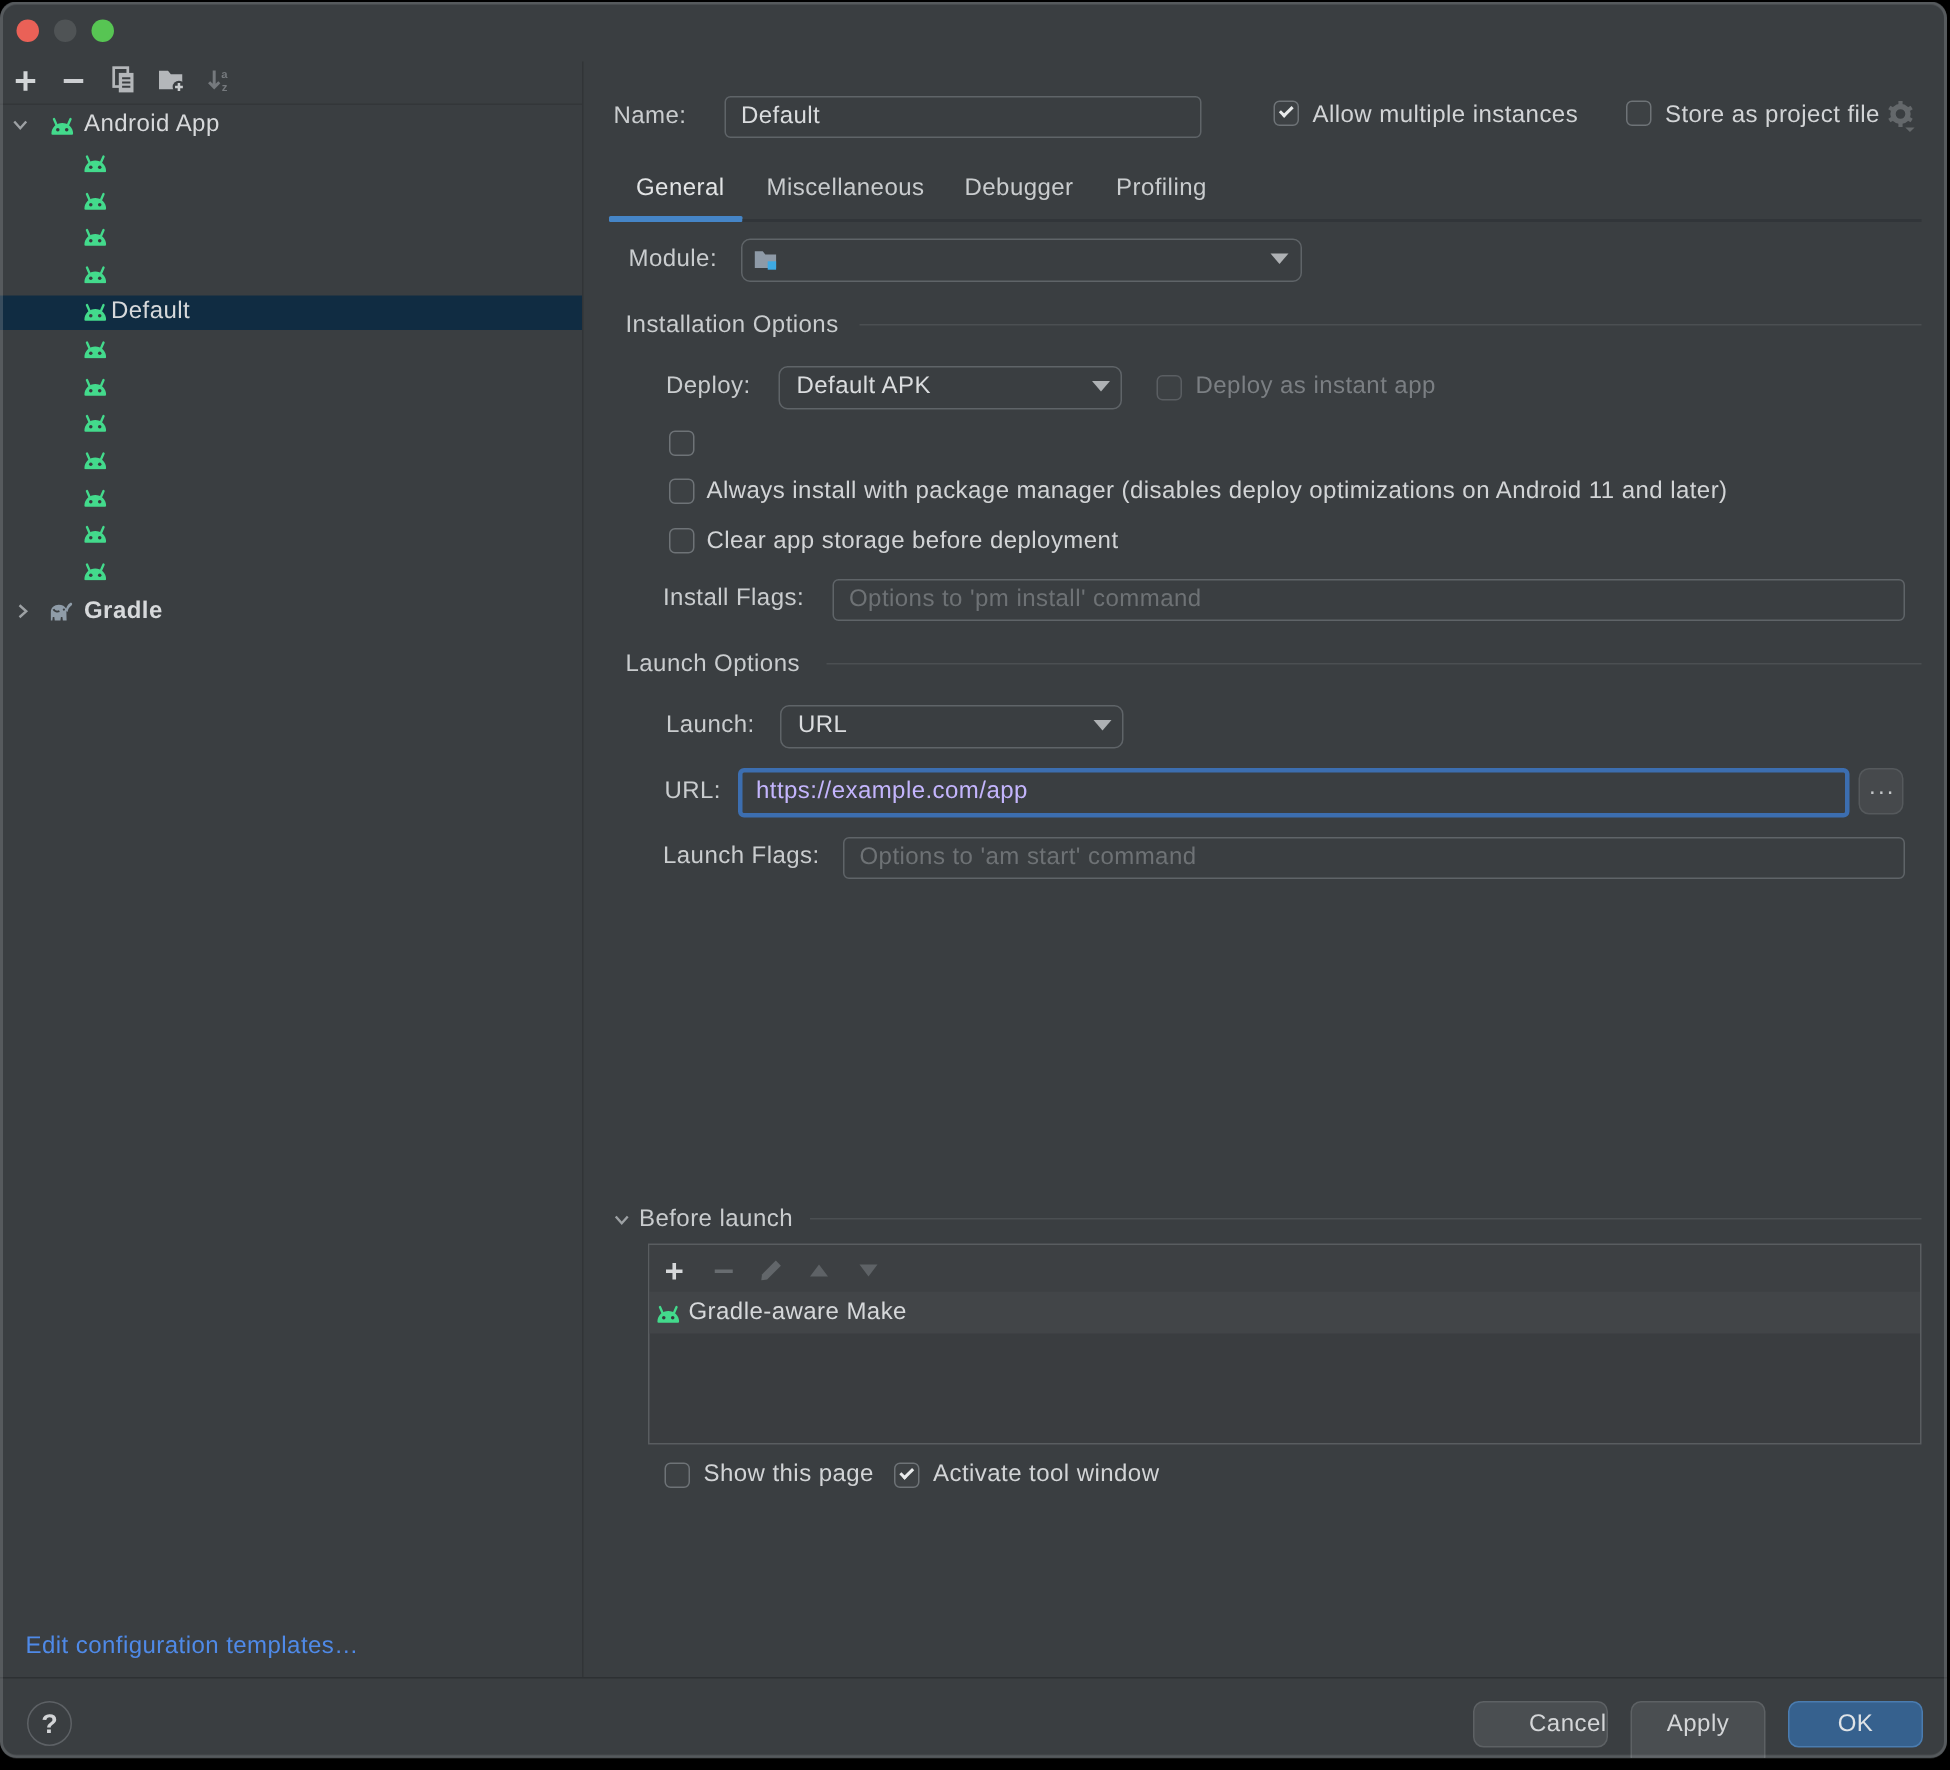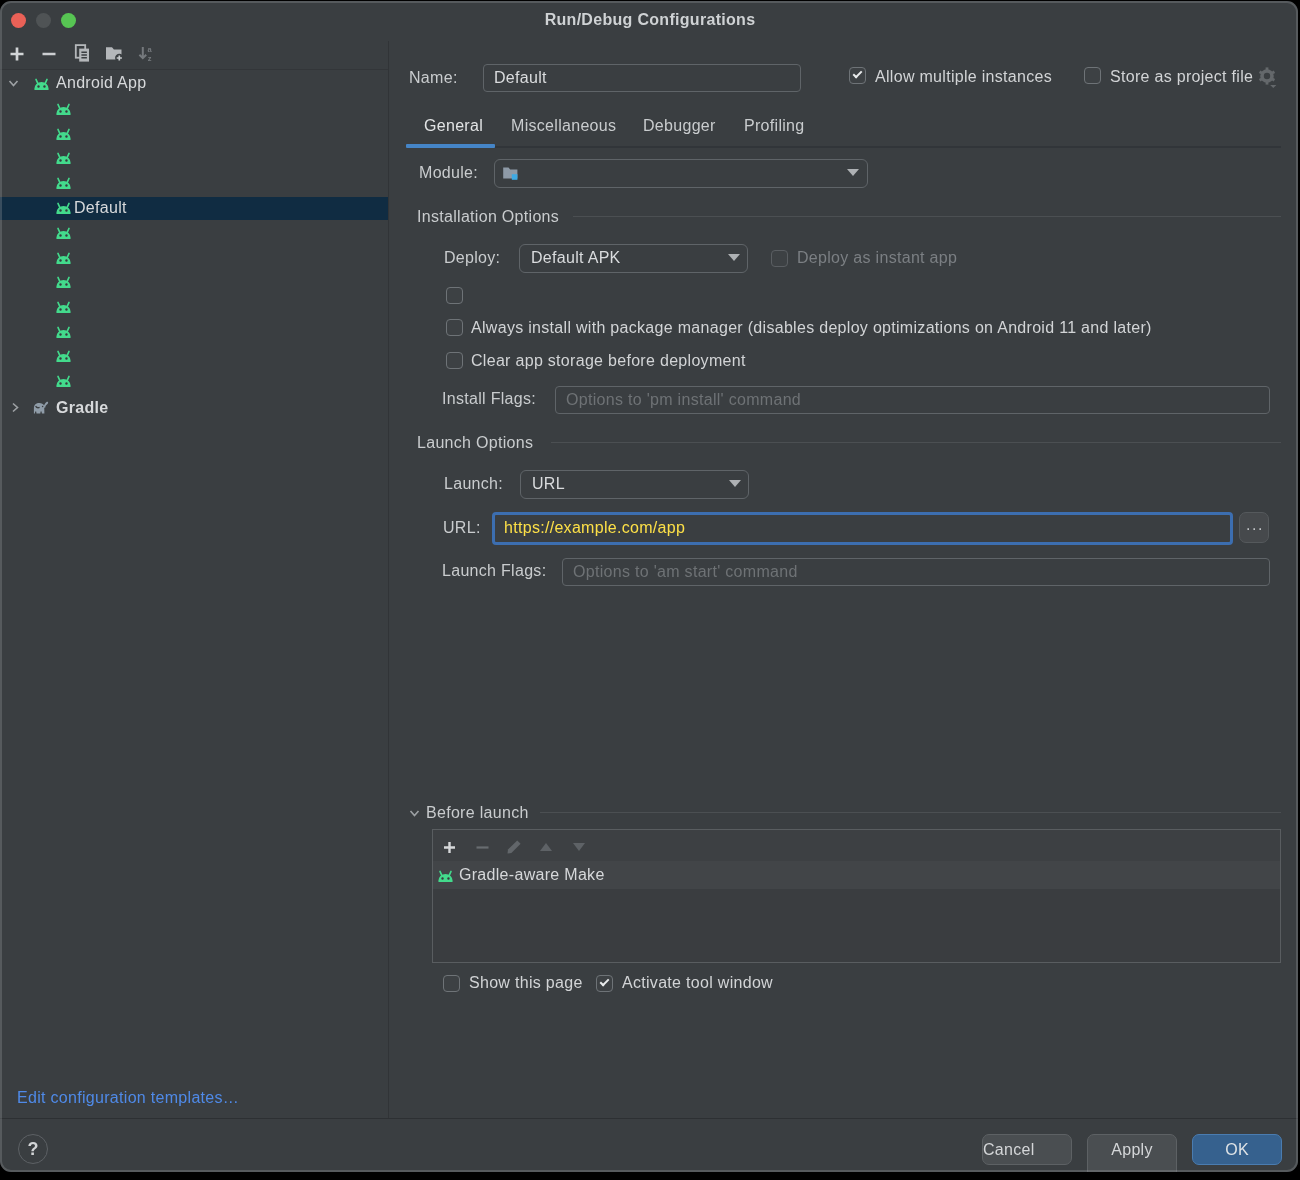--- a/index.html
+++ b/index.html
@@ -31,21 +31,20 @@
     <circle cx="11.6" cy="6.4" r="0.75" fill="#3a3e41"></circle>
   </g>
  </defs>
 </svg>
 
 <div class="dialog">
 
   <div class="ab" style="left:11px;top:12px;width:15px;height:15px;border-radius:50%;background:#ea6157"></div>
   <div class="ab" style="left:36px;top:12px;width:15px;height:15px;border-radius:50%;background:#4f5355"></div>
   <div class="ab" style="left:61px;top:12px;width:15px;height:15px;border-radius:50%;background:#57c553"></div>
-  <div class="ab" style="left:0;top:10px;width:1300px;text-align:center;font-size:16px;letter-spacing:0.3px;font-weight:bold;color:#cfd2d4">Run/Debug Configurations</div>
 
   <div class="ab" style="left:388px;top:40px;width:1px;height:1077px;background:#313437"></div>
   <div class="ab" style="left:0;top:68px;width:388px;height:1px;background:#333639"></div>
 
   <svg class="ab" style="left:9px;top:45px" width="16" height="16" viewBox="0 0 16 16">
       <path d="M8 1.5 V14.5 M1.5 8 H14.5" stroke="#d2d5d7" stroke-width="2.7"></path>
     </svg>
   <svg class="ab" style="left:41px;top:45px" width="16" height="16" viewBox="0 0 16 16">
       <path d="M1.5 8 H14.5" stroke="#ccced1" stroke-width="2.7"></path>
     </svg>
@@ -185,21 +184,21 @@
   <div class="hdr" style="left:417px;top:433px">Launch Options</div>
   <div class="sep" style="left:551px;top:441px;width:730px"></div>
 
   <div class="lbl" style="left:444px;top:474px">Launch:</div>
   <div class="fld" style="left:520px;top:469px;width:229px;height:29px;border-radius:6px"></div>
   <div class="lbl" style="left:532px;top:474px;color:#dadcde">URL</div>
   <div class="tri" style="left:729px;top:479px"></div>
 
   <div class="lbl" style="left:443px;top:518px">URL:</div>
   <div class="ab" style="left:492px;top:511px;width:741px;height:33px;border:3px solid #3c6eb0;border-radius:4px"></div>
-  <div class="lbl" style="left:504px;top:518px;color:#fde047">https://example.com/app</div>
+  <div class="lbl" style="left:504px;top:518px;color:#c4b5fd">https://example.com/app</div>
   <div class="ab" style="left:1239px;top:511px;width:30px;height:31px;background:#46494c;border:1px solid #55595c;border-radius:7px"></div>
   <div class="lbl" style="left:1246px;top:515px;color:#c3c6c8;letter-spacing:1.5px">...</div>
 
   <div class="lbl" style="left:442px;top:561px">Launch Flags:</div>
   <div class="fld" style="left:562px;top:557px;width:708px;height:28px"></div>
   <div class="lbl" style="left:573px;top:562px;color:#6e7275">Options to 'am start' command</div>
 
   <svg class="ab" style="left:409px;top:807px" width="11" height="11" viewBox="0 0 11 11">
       <path d="M1.5 3 L5.5 7.5 L9.5 3" stroke="#9da1a4" stroke-width="1.6" fill="none"></path>
     </svg>
@@ -228,18 +227,18 @@
   <div class="cb" style="left:443px;top:974px"></div>
   <div class="lbl" style="left:469px;top:973px;color:#d2d4d6">Show this page</div>
   <div class="cb" style="left:596px;top:974px">
       <div class="check"></div>
     </div>
   <div class="lbl" style="left:622px;top:973px;color:#d2d4d6">Activate tool window</div>
 
   <div class="ab" style="left:0;top:1117px;width:1300px;height:1px;background:#2d3033"></div>
   <div class="ab" style="left:18px;top:1133px;width:30px;height:30px;border-radius:50%;border:1.5px solid #5d6165;text-align:center;line-height:29px;font-size:18px;font-weight:bold;color:#d2d4d6">?</div>
 
-  <div class="ab" style="left:982px;top:1133px;width:90px;height:31px;background:#4a4e51;border:1px solid #5d6164;border-radius:7px;text-align:left;line-height:29px;font-size:16px;letter-spacing:0.3px;color:#d4d6d8">Cancel</div>
+  <div class="ab" style="left:982px;top:1133px;width:90px;height:31px;background:#4a4e51;border:1px solid #5d6164;border-radius:7px;text-align:right;line-height:29px;font-size:16px;letter-spacing:0.3px;color:#d4d6d8">Cancel</div>
   <div class="ab" style="left:1087px;top:1133px;width:90px;height:44px;background:#4a4e51;border:1px solid #5d6164;border-radius:7px;text-align:center;line-height:29px;font-size:16px;letter-spacing:0.3px;color:#d4d6d8">Apply</div>
   <div class="ab" style="left:1192px;top:1133px;width:90px;height:31px;background:#36618e;border:1px solid #4a7cb0;border-radius:7px;text-align:center;line-height:29px;font-size:16px;letter-spacing:0.3px;color:#dfe3e6">OK</div>
 
 </div>
 <div style="position:absolute;left:0;top:1px;width:1298px;height:1171px;border-radius:11px;border:2px solid rgba(160,165,168,0.28);box-sizing:border-box;pointer-events:none"></div>
 
 </body></html>

